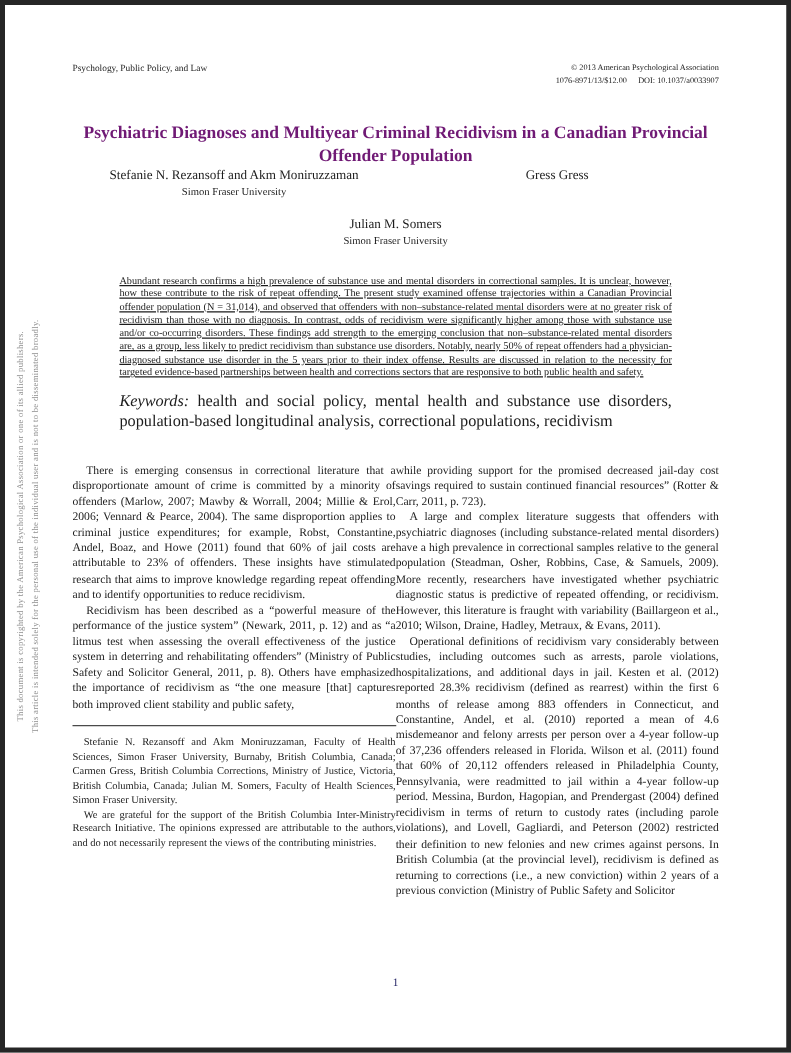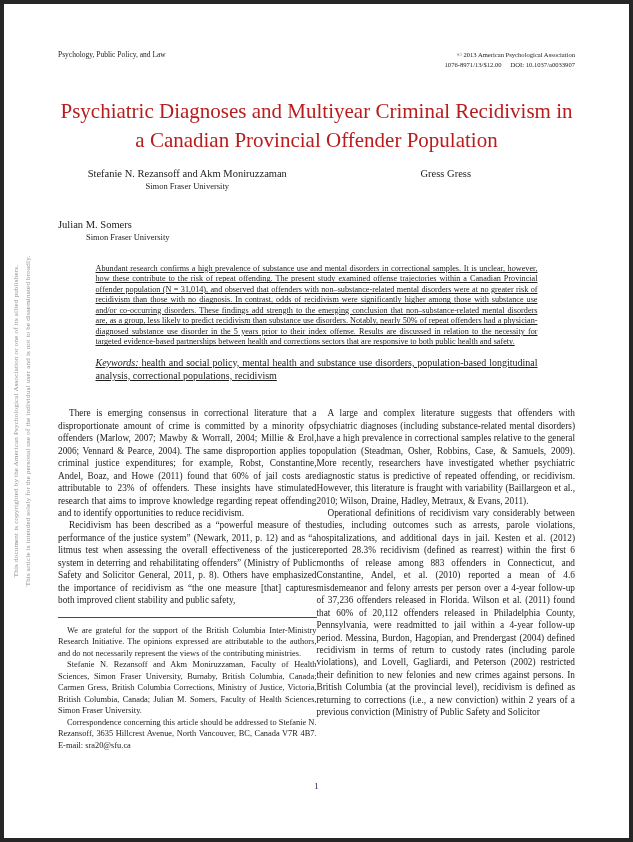--- a/index.html
+++ b/index.html
@@ -36,48 +36,47 @@
   }
   .header {
     display:flex;
     justify-content:space-between;
     align-items:flex-start;
   }
   .journal { font-size:7.5px; color:#222; }
   .header-right { text-align:right; font-size:6.6px; line-height:1.5; color:#222; }
   .doi { margin-left:9px; }
   .title {
-    font-weight:normal;
-    font-size:21px;
+    font-weight:bold;
+    font-size:14px;
     line-height:1.38;
     text-align:center;
     margin:27px auto 0;
     max-width:515px;
-    color:#b91c1c;
+    color:#701a75;
   }
-  .authors-row { display:flex; margin-top:13px; }
+  .authors-row { display:flex; margin-top:0; }
   .author-group { flex:1; text-align:center; }
   .names { font-size:10.5px; }
   .affil { font-size:8.5px; line-height:1.3; margin-top:2px; padding:0 28px; }
-  .author-center { margin-top:27px; }
+  .author-center { margin-top:15px; text-align:center; }
   .abstract {
     margin:21px auto 0;
     width:442px;
     font-size:8.2px;
     line-height:1.28;
     text-align:justify;
     text-decoration:underline;
   }
   .keywords {
     margin:9px auto 0;
     width:442px;
-    font-size:10px;
+    font-size:13px;
     line-height:1.28;
     text-align:justify;
-    text-decoration:underline;
   }
   .kw-label { font-style:italic; }
   .columns { display:flex; margin-top:25px; }
   .col { flex:1; font-size:9.3px; line-height:1.34; text-align:justify; }
   .col p { margin:0; }
   p.indent { text-indent:11px; }
   .footnote-rule { border:none; border-top:1px solid #4a4a4a; margin:10px 0 7px; }
   .footnote { font-size:8.4px; line-height:1.37; text-indent:9px; text-align:justify; }
   .page-number {
     position:absolute;
@@ -128,25 +127,25 @@
     <div class="keywords">
       <span class="kw-label">Keywords:</span>
       <span>health and social policy, mental health and substance use disorders, population-based longitudinal analysis, correctional populations, recidivism</span>
     </div>
 
     <div class="columns">
       <div class="col">
         <p class="indent">There is emerging consensus in correctional literature that a disproportionate amount of crime is committed by a minority of offenders (Marlow, 2007; Mawby &amp; Worrall, 2004; Millie &amp; Erol, 2006; Vennard &amp; Pearce, 2004). The same disproportion applies to criminal justice expenditures; for example, Robst, Constantine, Andel, Boaz, and Howe (2011) found that 60% of jail costs are attributable to 23% of offenders. These insights have stimulated research that aims to improve knowledge regarding repeat offending and to identify opportunities to reduce recidivism.</p>
         <p class="indent">Recidivism has been described as a “powerful measure of the performance of the justice system” (Newark, 2011, p. 12) and as “a litmus test when assessing the overall effectiveness of the justice system in deterring and rehabilitating offenders” (Ministry of Public Safety and Solicitor General, 2011, p. 8). Others have emphasized the importance of recidivism as “the one measure [that] captures both improved client stability and public safety,</p>
         <hr class="footnote-rule">
+        <p class="footnote">Stefanie N. Rezansoff and Akm Moniruzzaman, Faculty of Health Sciences, Simon Fraser University, Burnaby, British Columbia, Canada; Carmen Gress, British Columbia Corrections, Ministry of Justice, Victoria, British Columbia, Canada; Julian M. Somers, Faculty of Health Sciences, Simon Fraser University.</p>
         <p class="footnote">We are grateful for the support of the British Columbia Inter-Ministry Research Initiative. The opinions expressed are attributable to the authors, and do not necessarily represent the views of the contributing ministries.</p>
-        <p class="footnote">Stefanie N. Rezansoff and Akm Moniruzzaman, Faculty of Health Sciences, Simon Fraser University, Burnaby, British Columbia, Canada; Carmen Gress, British Columbia Corrections, Ministry of Justice, Victoria, British Columbia, Canada; Julian M. Somers, Faculty of Health Sciences, Simon Fraser University.</p>
-        <p class="footnote">Correspondence concerning this article should be addressed to Stefanie N. Rezansoff, 3635 Hillcrest Avenue, North Vancouver, BC, Canada V7R 4B7. E-mail: sra20@sfu.ca</p>
       </div>
       <div class="col">
+        <p>while providing support for the promised decreased jail-day cost savings required to sustain continued financial resources” (Rotter &amp; Carr, 2011, p. 723).</p>
         <p class="indent">A large and complex literature suggests that offenders with psychiatric diagnoses (including substance-related mental disorders) have a high prevalence in correctional samples relative to the general population (Steadman, Osher, Robbins, Case, &amp; Samuels, 2009). More recently, researchers have investigated whether psychiatric diagnostic status is predictive of repeated offending, or recidivism. However, this literature is fraught with variability (Baillargeon et al., 2010; Wilson, Draine, Hadley, Metraux, &amp; Evans, 2011).</p>
         <p class="indent">Operational definitions of recidivism vary considerably between studies, including outcomes such as arrests, parole violations, hospitalizations, and additional days in jail. Kesten et al. (2012) reported 28.3% recidivism (defined as rearrest) within the first 6 months of release among 883 offenders in Connecticut, and Constantine, Andel, et al. (2010) reported a mean of 4.6 misdemeanor and felony arrests per person over a 4-year follow-up of 37,236 offenders released in Florida. Wilson et al. (2011) found that 60% of 20,112 offenders released in Philadelphia County, Pennsylvania, were readmitted to jail within a 4-year follow-up period. Messina, Burdon, Hagopian, and Prendergast (2004) defined recidivism in terms of return to custody rates (including parole violations), and Lovell, Gagliardi, and Peterson (2002) restricted their definition to new felonies and new crimes against persons. In British Columbia (at the provincial level), recidivism is defined as returning to corrections (i.e., a new conviction) within 2 years of a previous conviction (Ministry of Public Safety and Solicitor</p>
       </div>
     </div>
 
     <div class="page-number">1</div>
 
   </div>
 </div>
 

